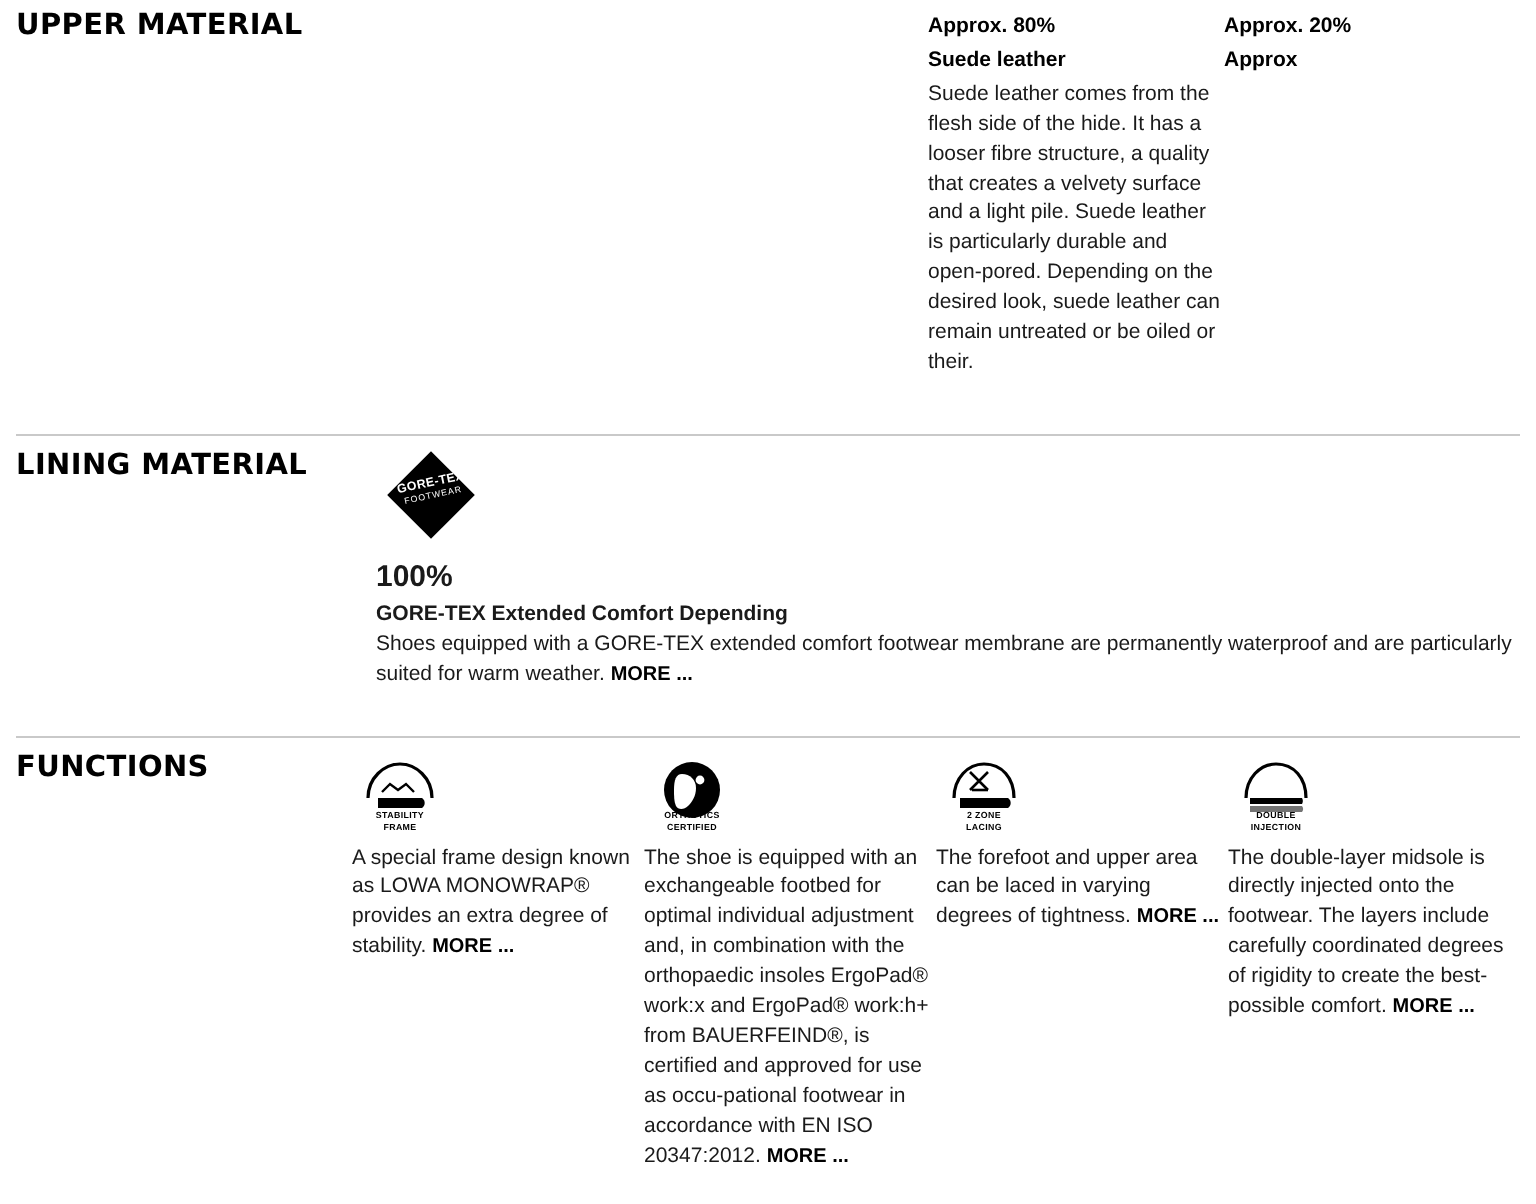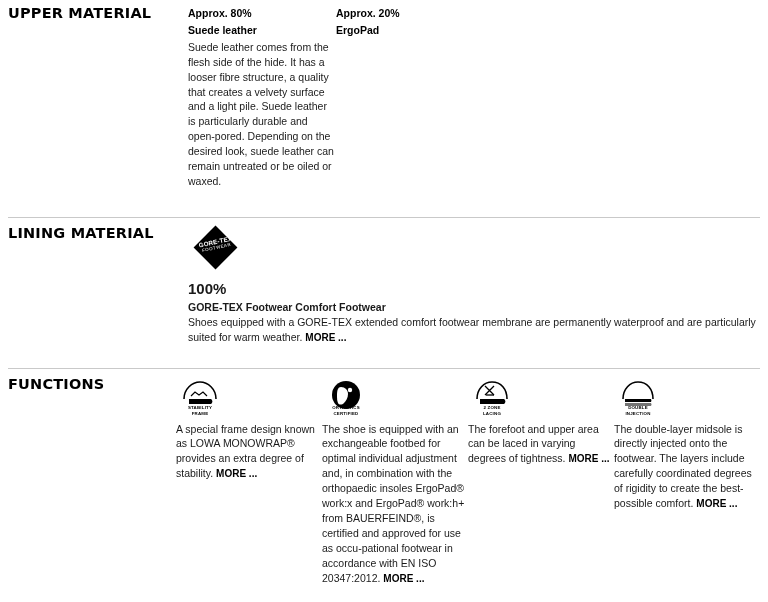--- a/index.html
+++ b/index.html
@@ -43,20 +43,21 @@
 
   
   #upper-material {
     display: flex;
     padding-top: 6px;
   }
   #upper-material .cols {
     display: flex;
     gap: 0;
     flex: 1;
+    justify-content: flex-end;
   }
   .col {
     width: 148px;
     margin-right: 0;
   }
   .col-head {
     font-weight: bold;
     font-size: 10.5px;
     line-height: 1.42;
     color: #000;
@@ -181,44 +182,44 @@
 <body>
 
 <div class="page">
 
   <div class="section" id="upper-material">
     <div class="section-title">UPPER MATERIAL</div>
     <div class="cols">
       <div class="col">
         <div class="col-head">Approx. 80%</div>
         <div class="col-head">Suede leather</div>
-        <div class="col-body">Suede leather comes from the flesh side of the hide. It has a looser fibre structure, a quality that creates a velvety surface and a light pile. Suede leather is particularly durable and open-pored. Depending on the desired look, suede leather can remain untreated or be oiled or waxed.</div>
+        <div class="col-body">Suede leather comes from the flesh side of the hide. It has a looser fibre structure, a quality that creates a velvety surface and a light pile. Suede leather is particularly durable and open-pored. Depending on the desired look, suede leather can remain untreated or be oiled or their.</div>
       </div>
       <div class="col">
         <div class="col-head">Approx. 20%</div>
-        <div class="col-head">ErgoPad</div>
+        <div class="col-head">Approx</div>
       </div>
     </div>
   </div>
 
   <div style="height:28px"></div>
   <div class="rule"></div>
 
   <div class="section" id="lining-material">
     <div class="section-title">LINING MATERIAL</div>
     <div class="content">
       <div class="gore-badge">
         <div class="gore-diamond"></div>
         <div class="gore-label">
           <span>GORE-TEX</span>
           <span class="sub">FOOTWEAR</span>
         </div>
       </div>
       <div class="pct">100%</div>
-      <div class="lining-title">GORE-TEX Footwear Comfort Footwear</div>
+      <div class="lining-title">GORE-TEX Extended Comfort Depending</div>
       <div class="lining-body">
         <span>Shoes equipped with a GORE-TEX extended comfort footwear membrane are permanently waterproof and are particularly suited for warm weather.</span>
         <a href="#" class="more">MORE ...</a>
       </div>
     </div>
   </div>
 
   <div style="height:22px"></div>
   <div class="rule"></div>
 

